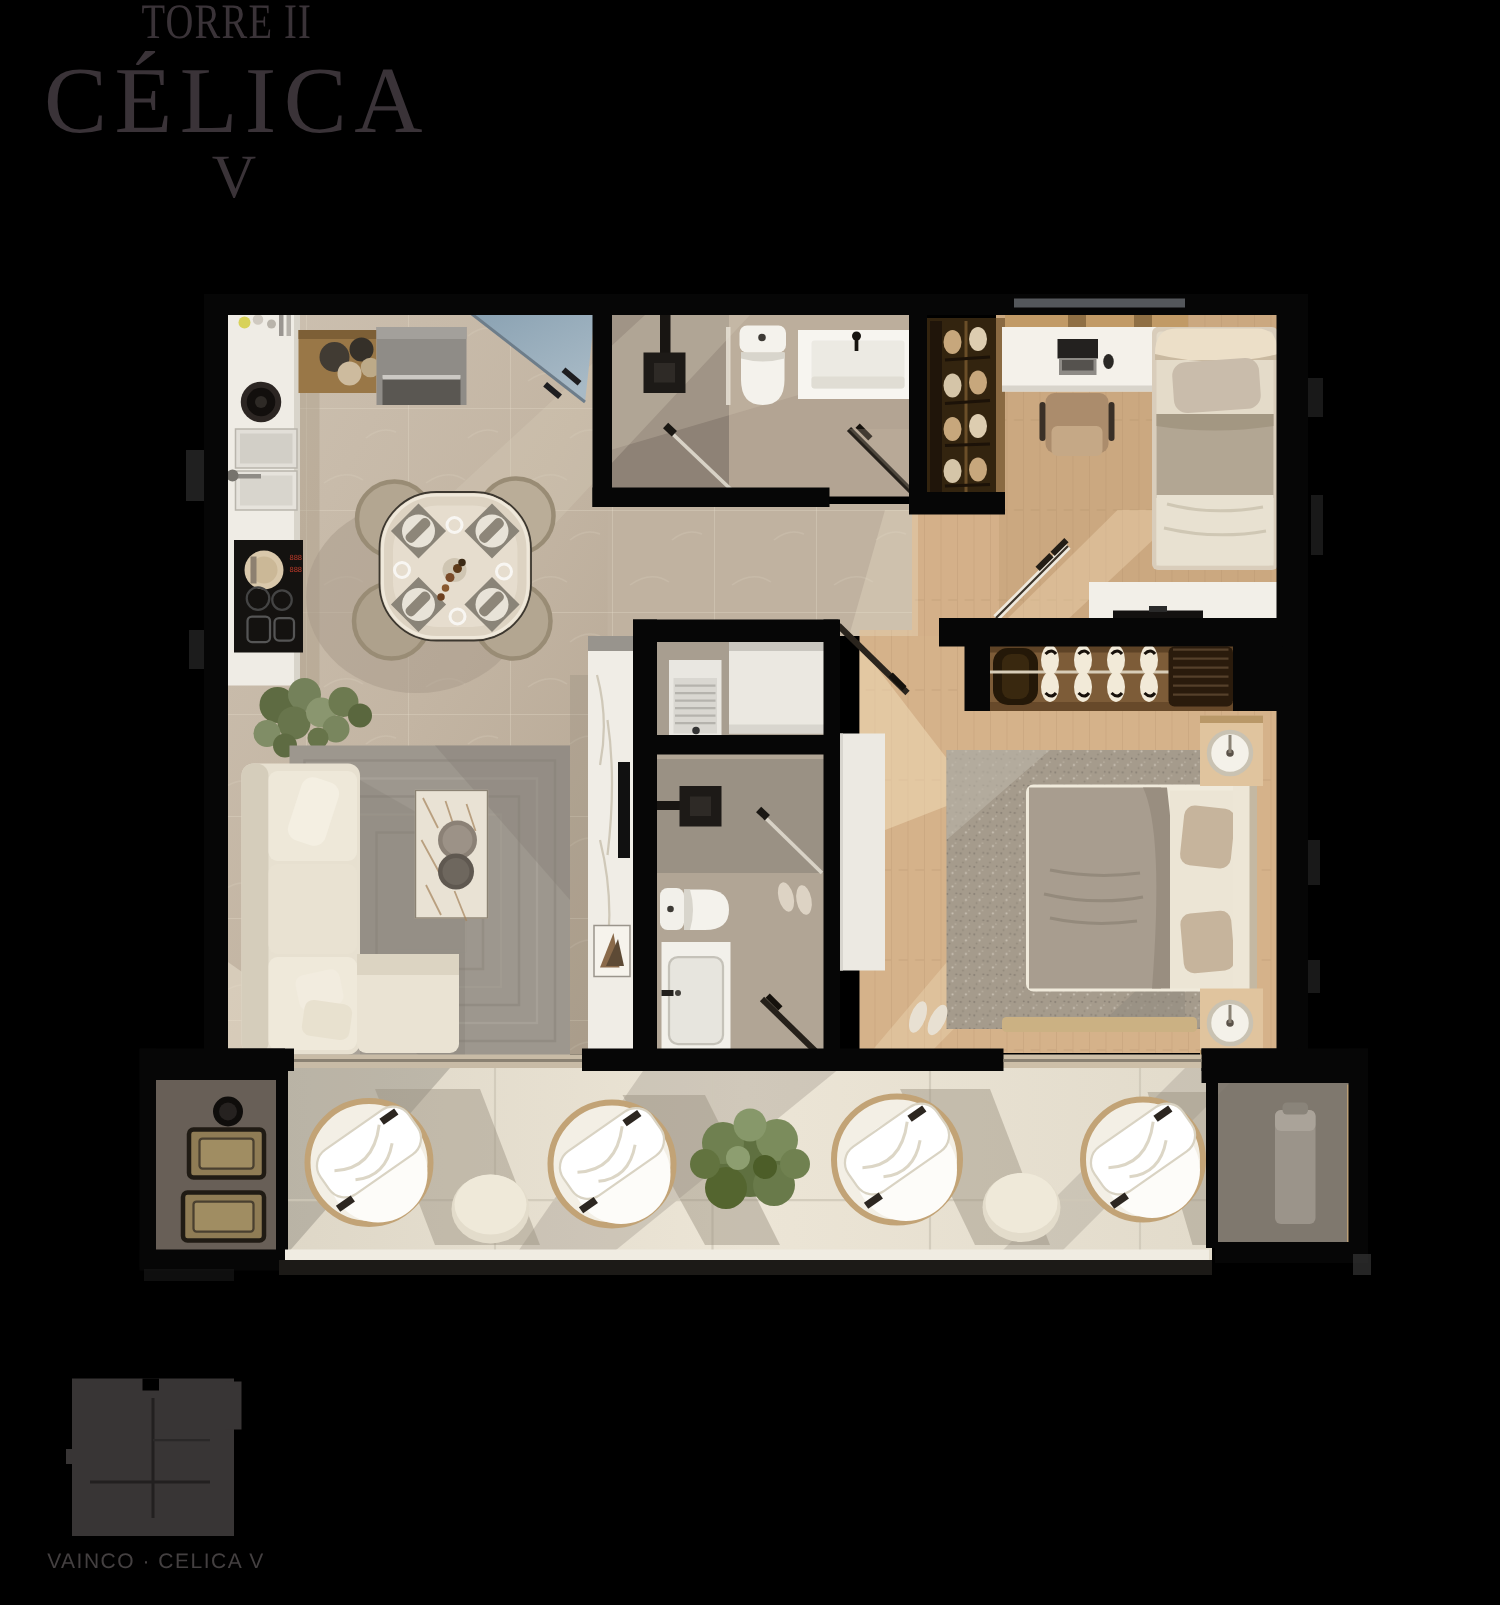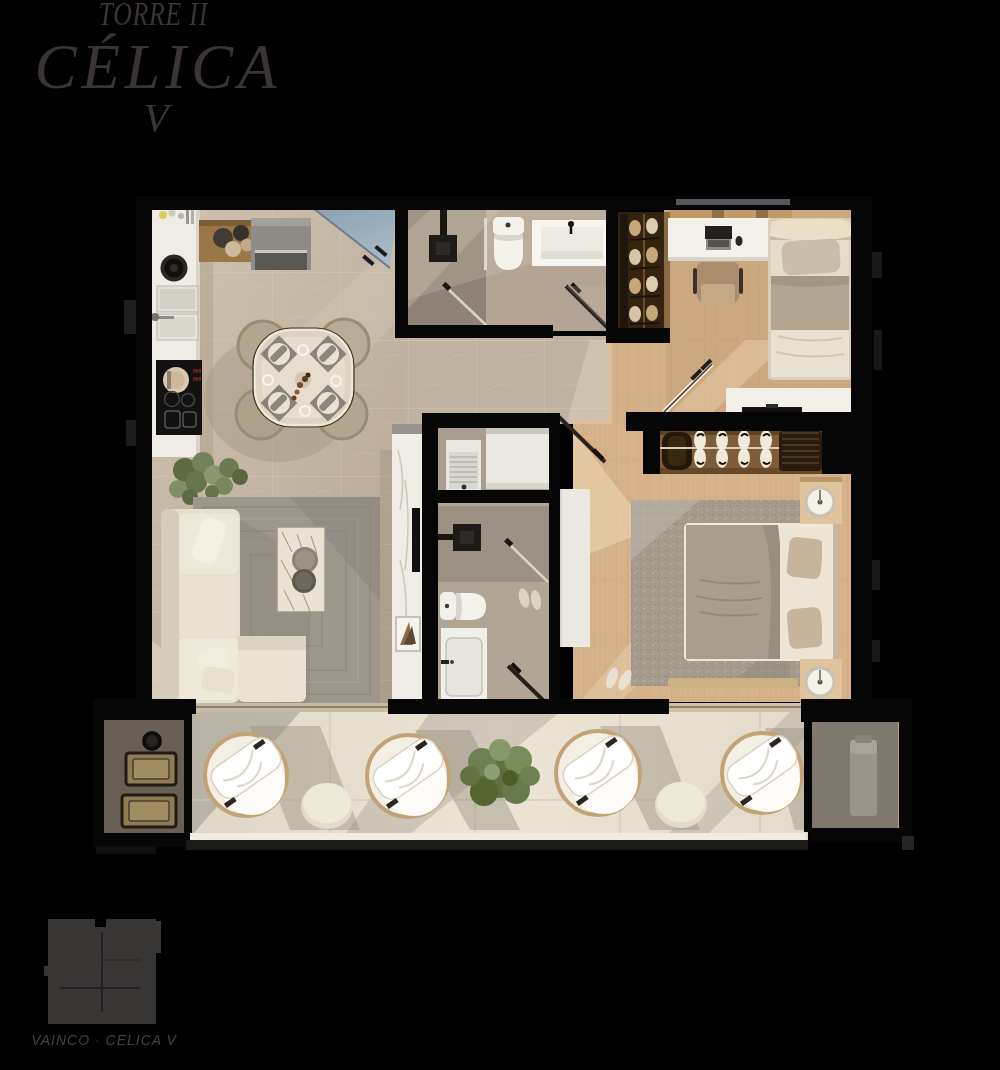--- a/index.html
+++ b/index.html
@@ -1,17 +1,17 @@
 <!DOCTYPE html>
 <html><head>
 <meta charset="utf-8">
 <style>
   html,body{margin:0;padding:0;background:#000;}
   .stage{position:relative;width:1000px;height:1070px;background:#3b82f6;overflow:hidden;
-         font-family:"Liberation Serif", serif;font-style:italic;}
+         font-family:"Liberation Serif", serif;}
 </style>
 </head>
 <body>
 <div class="stage">
 <svg width="1000" height="1070" viewBox="0 0 1000 1070" xmlns="http://www.w3.org/2000/svg">
 <defs>
   <linearGradient id="tileG" x1="0" y1="0" x2="1" y2="1">
     <stop offset="0" stop-color="#cdc1b1"></stop>
     <stop offset="0.5" stop-color="#c3b5a3"></stop>
     <stop offset="1" stop-color="#b2a390"></stop>

